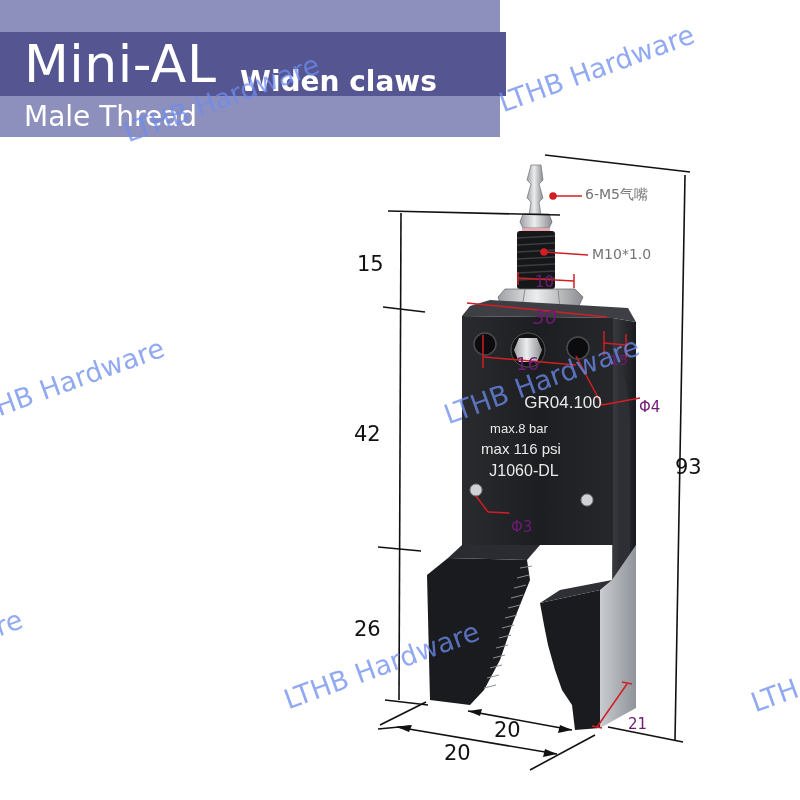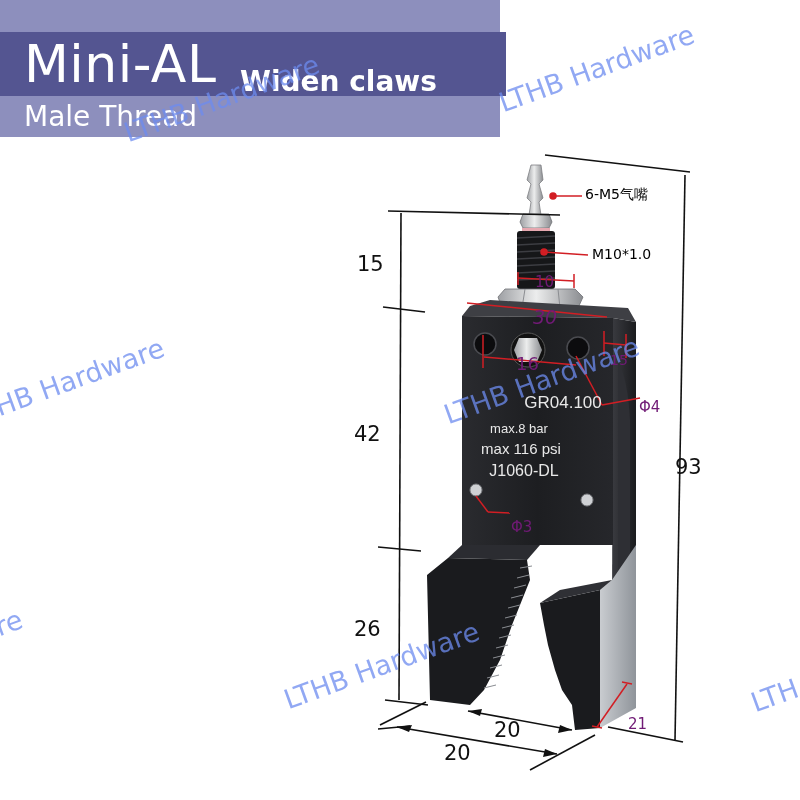--- a/index.html
+++ b/index.html
@@ -39,21 +39,21 @@
   .dim-label {
     position: absolute; color: #111; font-size: 21px;
     font-family: "DejaVu Sans", sans-serif;
   }
   .red-label {
     position: absolute; color: #701a75; font-size: 15px;
     font-family: "DejaVu Sans", sans-serif;
     margin-top: 12px;
   }
   .callout {
-    position: absolute; color: #000000; font-size: 14px;
+    position: absolute; color: #737373; font-size: 14px;
     font-family: "DejaVu Sans", sans-serif; white-space: nowrap;
   }
   .engrave {
     position: absolute; color: #e8e8e8; text-align: center;
     font-family: "Liberation Sans", sans-serif; white-space: nowrap;
     transform: translateX(-50%);
   }
   svg.draw { position: absolute; left: 0; top: 0; }
 </style>
 </head>

